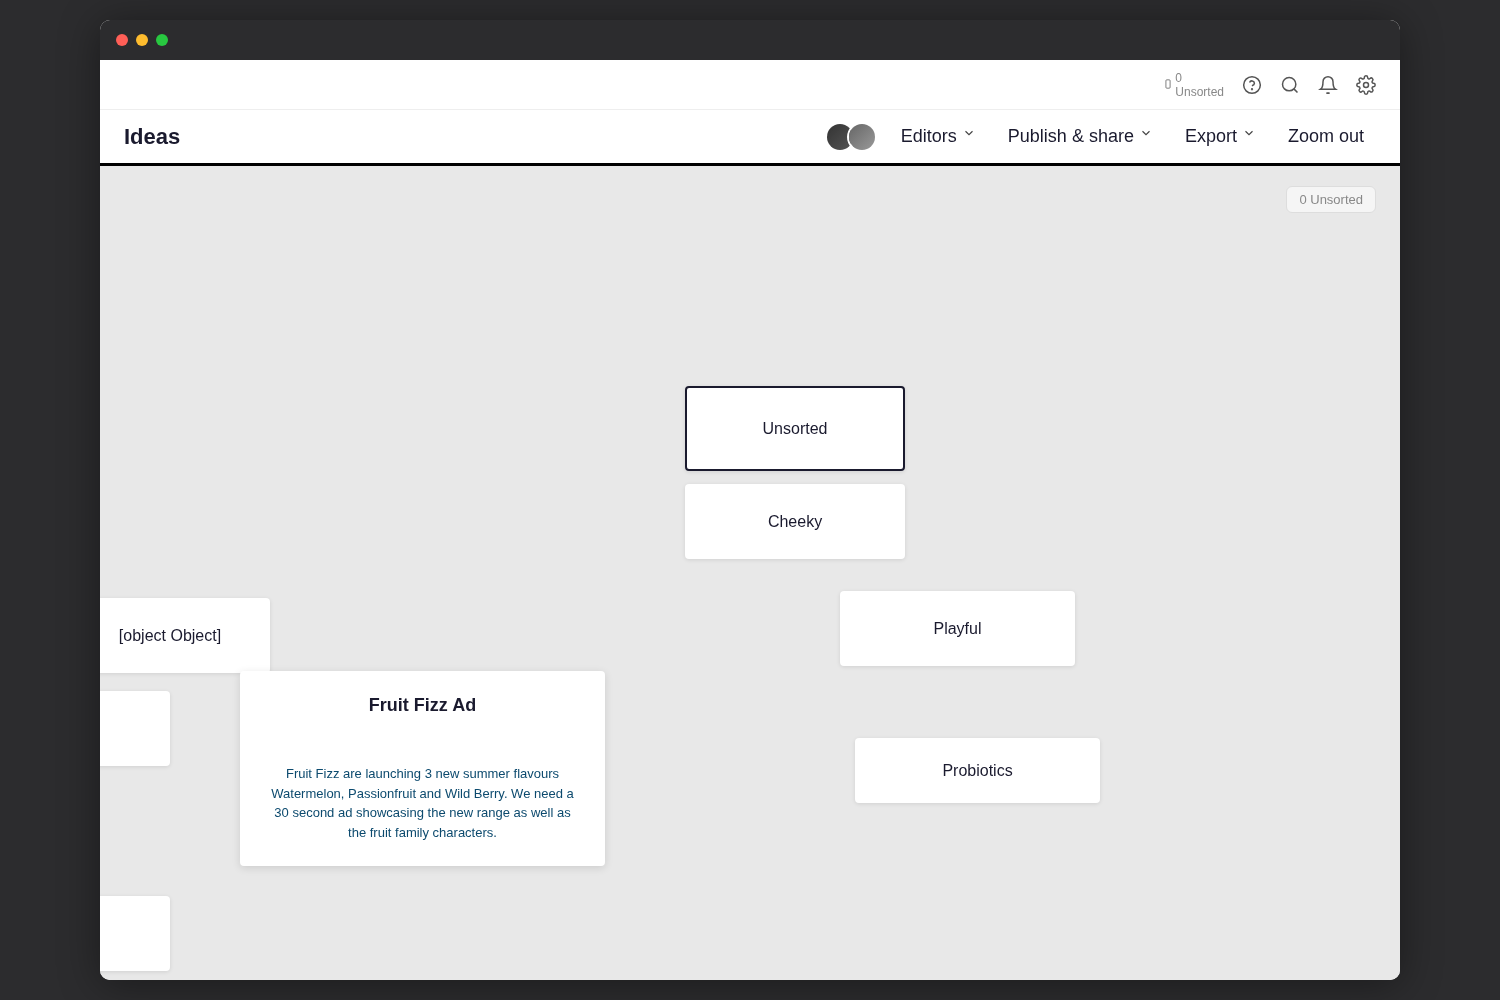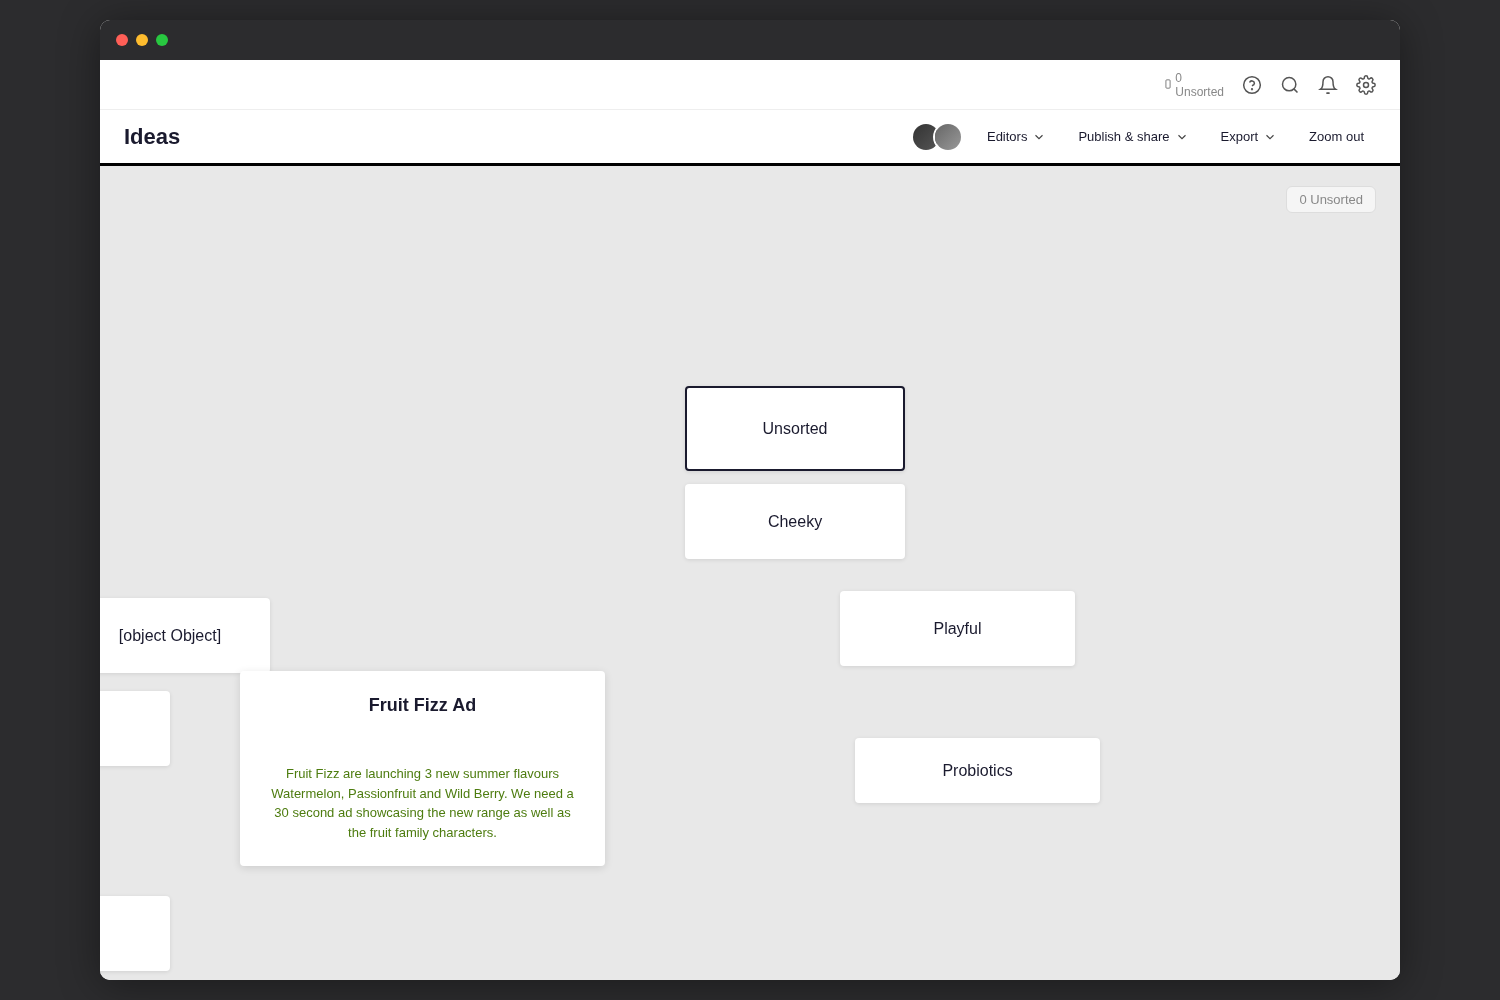--- a/index.html
+++ b/index.html
@@ -127,27 +127,27 @@
       height: 100%;
       background: linear-gradient(135deg, #666, #999);
     }
 
     .avatar-img.dark {
       background: linear-gradient(135deg, #333, #555);
     }
 
     .toolbar-btn {
       display: flex;
-      align-items: center;
+      align-items: flex-start;
       gap: 5px;
       padding: 6px 12px;
       border: none;
       background: transparent;
       cursor: pointer;
-      font-size: 13px;
+      font-size: 18px;
       color: #1a1a2e;
       border-radius: 6px;
     }
 
     .toolbar-btn svg {
       width: 14px;
       height: 14px;
     }
 
     
@@ -272,21 +272,21 @@
 
     .card-main-title {
       font-size: 18px;
       font-weight: 700;
       color: #1a1a2e;
       text-align: center;
     }
 
     .card-main-body {
       font-size: 13px;
-      color: #4d7c0f;
+      color: #0c4a6e;
       text-align: center;
       line-height: 1.5;
     }
 
   </style>
 </head>
 <body>
 
 <div class="window">
 

